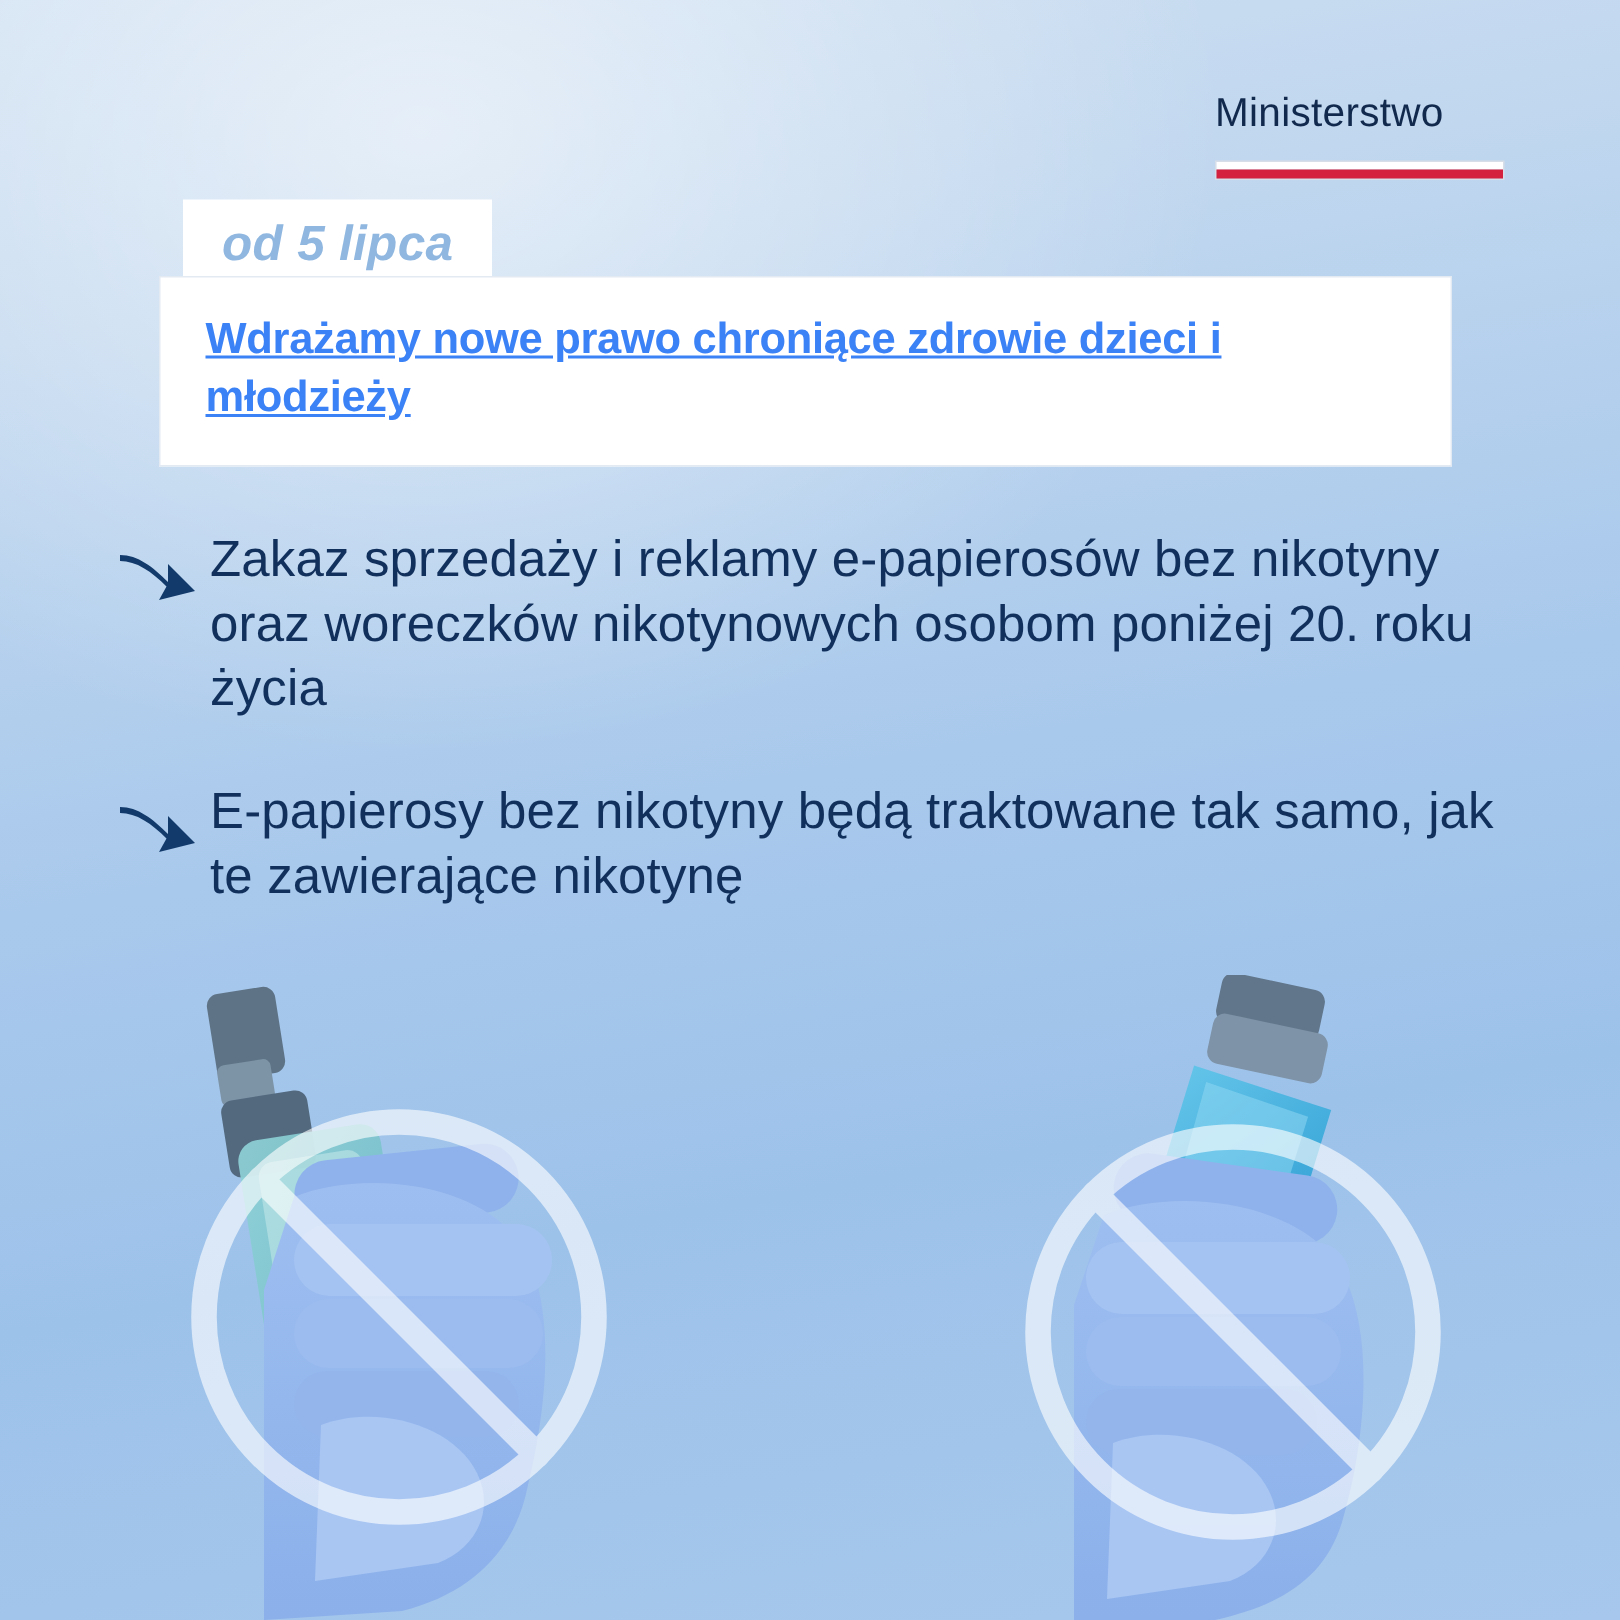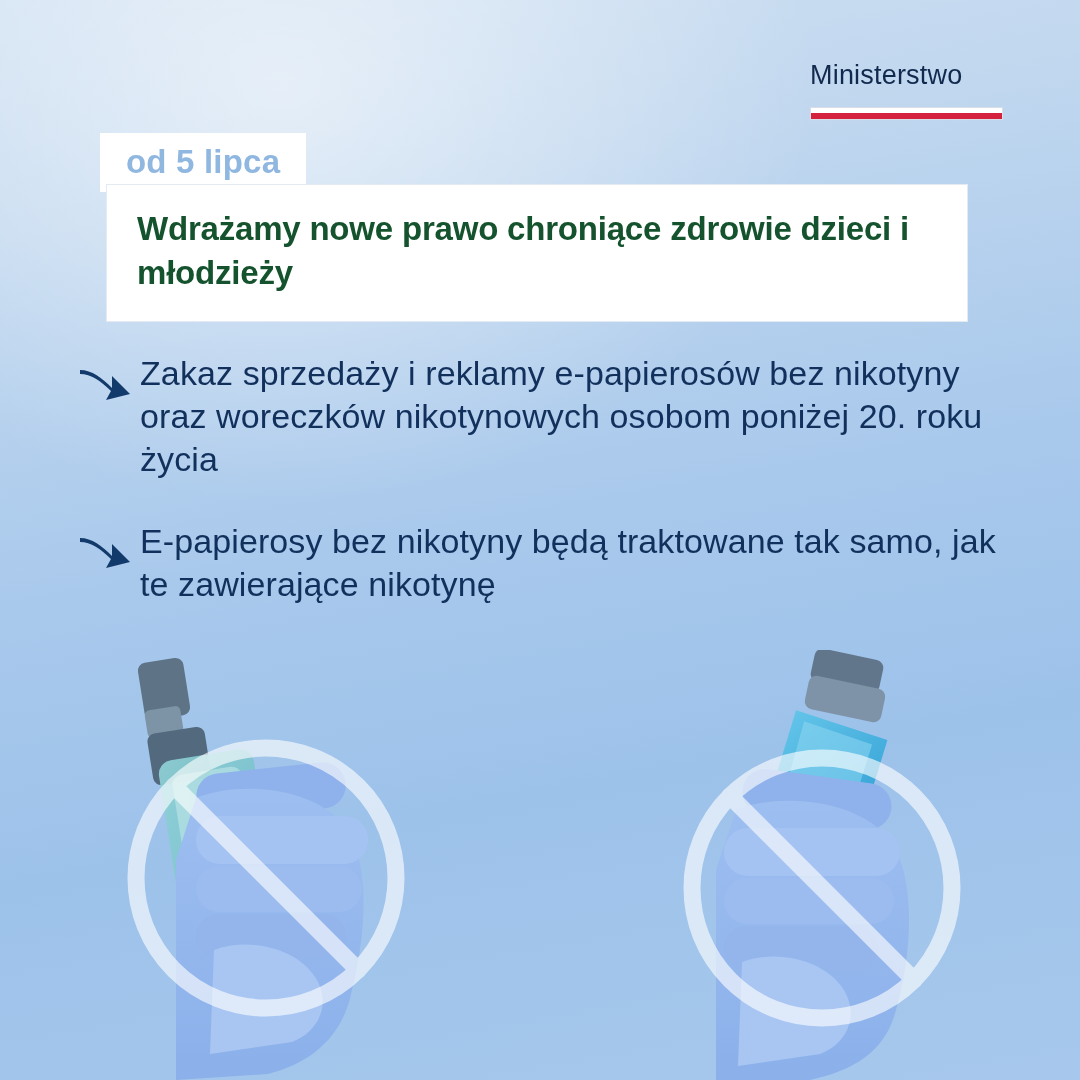--- a/index.html
+++ b/index.html
@@ -56,25 +56,26 @@
     box-sizing: border-box;
     display: flex;
     flex-direction: column;
   }
   .flag .white { flex: 1; background: #ffffff; }
   .flag .red   { flex: 1; background: #d4213d; }
 
   
   .date-tab {
     position: absolute;
-    left: 100px;
+    left: 122px;
     top: 133px;
     background: #ffffff;
     padding: 10px 26px 11px 26px;
     box-sizing: border-box;
+    font-style: italic;
   }
   .date-tab span {
     display: block;
     color: #8fb7e0;
     font-size: 33px;
     font-weight: 700;
     letter-spacing: 0.2px;
   }
 
   .title-box {
@@ -82,25 +83,26 @@
     left: 106px;
     top: 184px;
     width: 862px;
     background: #ffffff;
     border: 1px solid #e4eaf2;
     box-sizing: border-box;
     padding: 22px 30px 26px 30px;
   }
   .title-box h1 {
     margin: 0;
-    color: #14532d;
-    font-size: 33px;
+    color: #3b82f6;
+    font-size: 29px;
     font-weight: 800;
     line-height: 1.33;
     letter-spacing: -0.2px;
+    text-decoration: underline;
   }
 
   
   .bullets {
     position: absolute;
     left: 78px;
     top: 352px;
     width: 940px;
   }
   .bullet {

